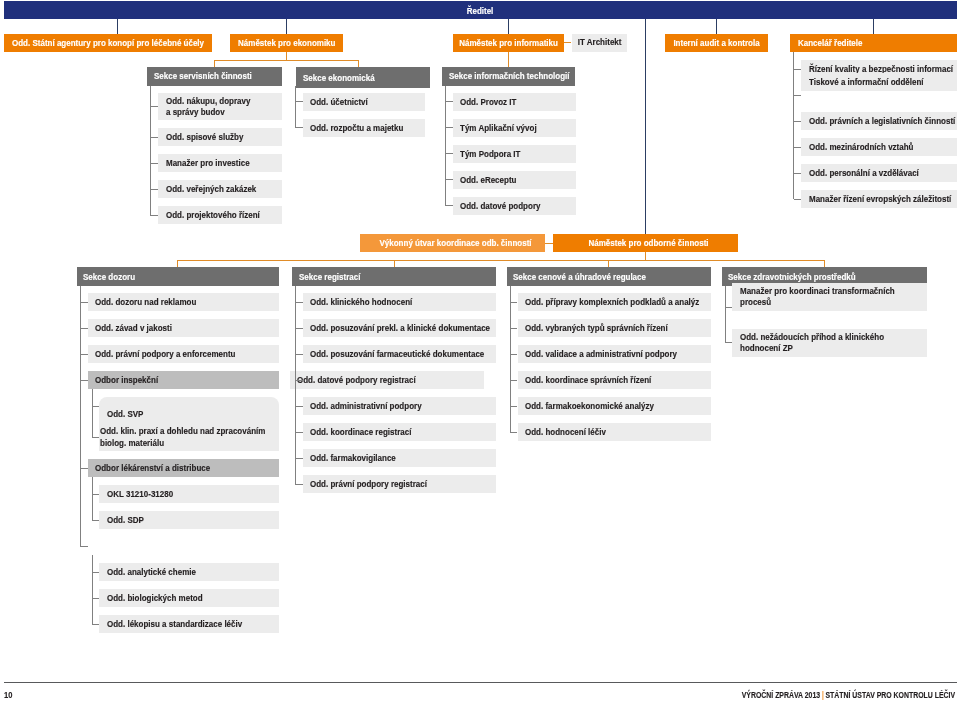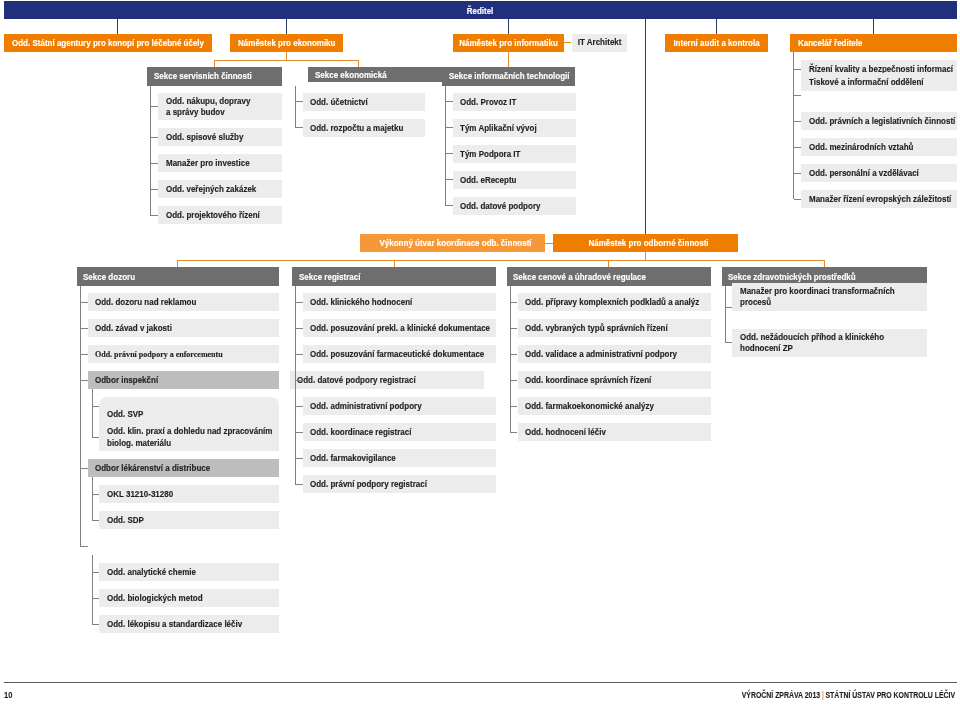--- a/index.html
+++ b/index.html
@@ -108,21 +108,21 @@
       <div>
         <span>Odd. projektového řízení</span>
       </div>
     </div>
     <div class="ln" style="left: 150px; top: 85.6px; width: 0.8px; height: 130.05px; background: rgb(128, 128, 128);"></div>
     <div class="ln" style="left: 150.4px; top: 106.05px; width: 8px; height: 0.8px; background: rgb(128, 128, 128);"></div>
     <div class="ln" style="left: 150.4px; top: 136.85px; width: 8px; height: 0.8px; background: rgb(128, 128, 128);"></div>
     <div class="ln" style="left: 150.4px; top: 162.85px; width: 8px; height: 0.8px; background: rgb(128, 128, 128);"></div>
     <div class="ln" style="left: 150.4px; top: 188.85px; width: 8px; height: 0.8px; background: rgb(128, 128, 128);"></div>
     <div class="ln" style="left: 150.4px; top: 214.85px; width: 8px; height: 0.8px; background: rgb(128, 128, 128);"></div>
-    <div class="bx ghdr" style="left: 308px; top: 67.3px; width: 134.2px; height: 15px;">
+    <div class="bx ghdr" style="left: 296px; top: 67.3px; width: 134.2px; height: 21px;">
       <div>
         <span>Sekce ekonomická</span>
       </div>
     </div>
     <div class="bx glt" style="left: 302.8px; top: 92.7px; width: 122.7px; height: 17.9px;">
       <div>
         <span>Odd. účetnictví</span>
       </div>
     </div>
     <div class="bx glt" style="left: 302.8px; top: 118.7px; width: 122.7px; height: 17.9px;">
@@ -231,36 +231,36 @@
     <div class="bx glt" style="left: 87.9px; top: 293.4px; width: 190.8px; height: 17.9px;">
       <div>
         <span>Odd. dozoru nad reklamou</span>
       </div>
     </div>
     <div class="bx glt" style="left: 87.9px; top: 319.4px; width: 190.8px; height: 17.9px;">
       <div>
         <span>Odd. závad v jakosti</span>
       </div>
     </div>
-    <div class="bx glt" style="left: 87.9px; top: 345.4px; width: 190.8px; height: 17.9px; font-family: Liberation Serif, serif;">
+    <div class="bx glt" style="left: 87.9px; top: 345.4px; width: 190.8px; height: 17.9px;">
       <div>
         <span>Odd. právní podpory a enforcementu</span>
       </div>
     </div>
     <div class="bx gmed" style="left: 87.9px; top: 371.4px; width: 190.8px; height: 17.9px;">
       <div>
         <span>Odbor inspekční</span>
       </div>
     </div>
     <div class="bx glt" style="left: 99.3px; top: 397.4px; width: 179.4px; height: 34px; border-radius: 8px;">
       <div>
         <span>Odd. SVP</span>
       </div>
     </div>
-    <div class="bx glt" style="left: 99.3px; top: 423.4px; width: 179.4px; height: 27.5px;">
+    <div class="bx glt" style="left: 99.3px; top: 423.4px; width: 179.4px; height: 27.5px; justify-content: center;">
       <div>
         <span>Odd. klin. praxí a dohledu nad zpracováním</span>
         <span>biolog. materiálu</span>
       </div>
     </div>
     <div class="bx gmed" style="left: 87.9px; top: 459px; width: 190.8px; height: 17.9px;">
       <div>
         <span>Odbor lékárenství a distribuce</span>
       </div>
     </div>

